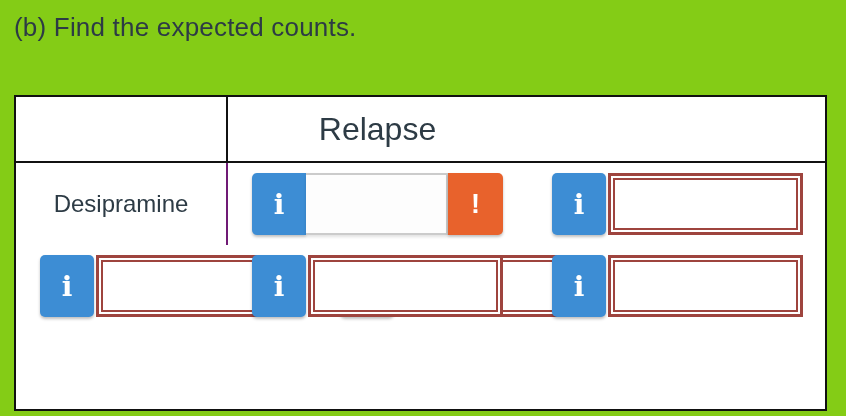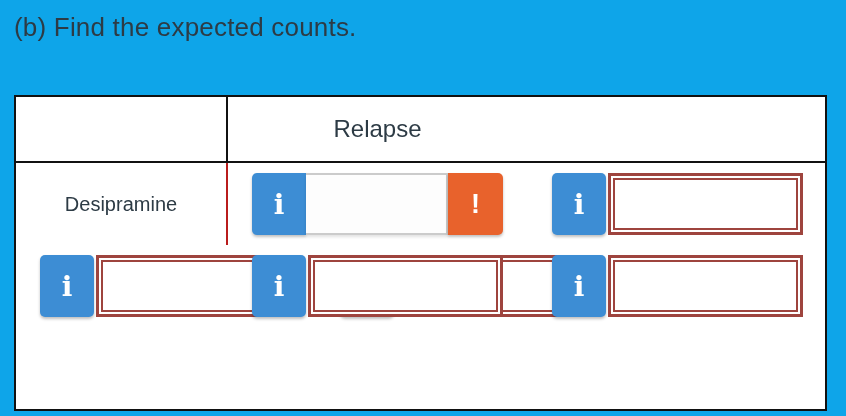--- a/index.html
+++ b/index.html
@@ -7,21 +7,21 @@
     padding: 0;
     background: #ffffff;
     font-family: "Liberation Sans", sans-serif;
     color: #2d3b45;
   }
   .page {
     position: relative;
     width: 846px;
     height: 416px;
     overflow: hidden;
-    background: #0ea5e9;
+    background: #84cc16;
   }
   .heading {
     position: absolute;
     left: 14px;
     top: 12px;
     font-size: 26px;
     font-weight: 400;
     letter-spacing: 0.2px;
   }
   
@@ -46,28 +46,28 @@
     border-bottom: 2px solid #111111;
     display: flex;
     align-items: center;
     padding-left: 24px;
     gap: 49px;
   }
   .hdr-slot {
     width: 251px;
     display: flex;
     justify-content: center;
+    font-size: 32px;
+  }
+  .label-cell {
+    border-right: 2px solid #701a75;
+    display: flex;
+    align-items: center;
+    justify-content: center;
     font-size: 24px;
-  }
-  .label-cell {
-    border-right: 2px solid #b91c1c;
-    display: flex;
-    align-items: center;
-    justify-content: center;
-    font-size: 20px;
   }
   .data-cell {
     display: flex;
     align-items: center;
     padding-left: 24px;
     gap: 49px;
   }
   
   .igroup {
     display: flex;

